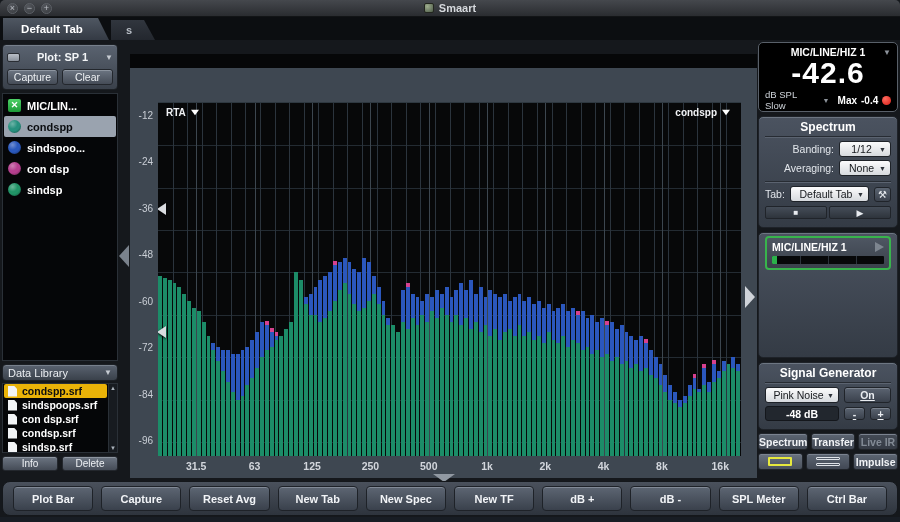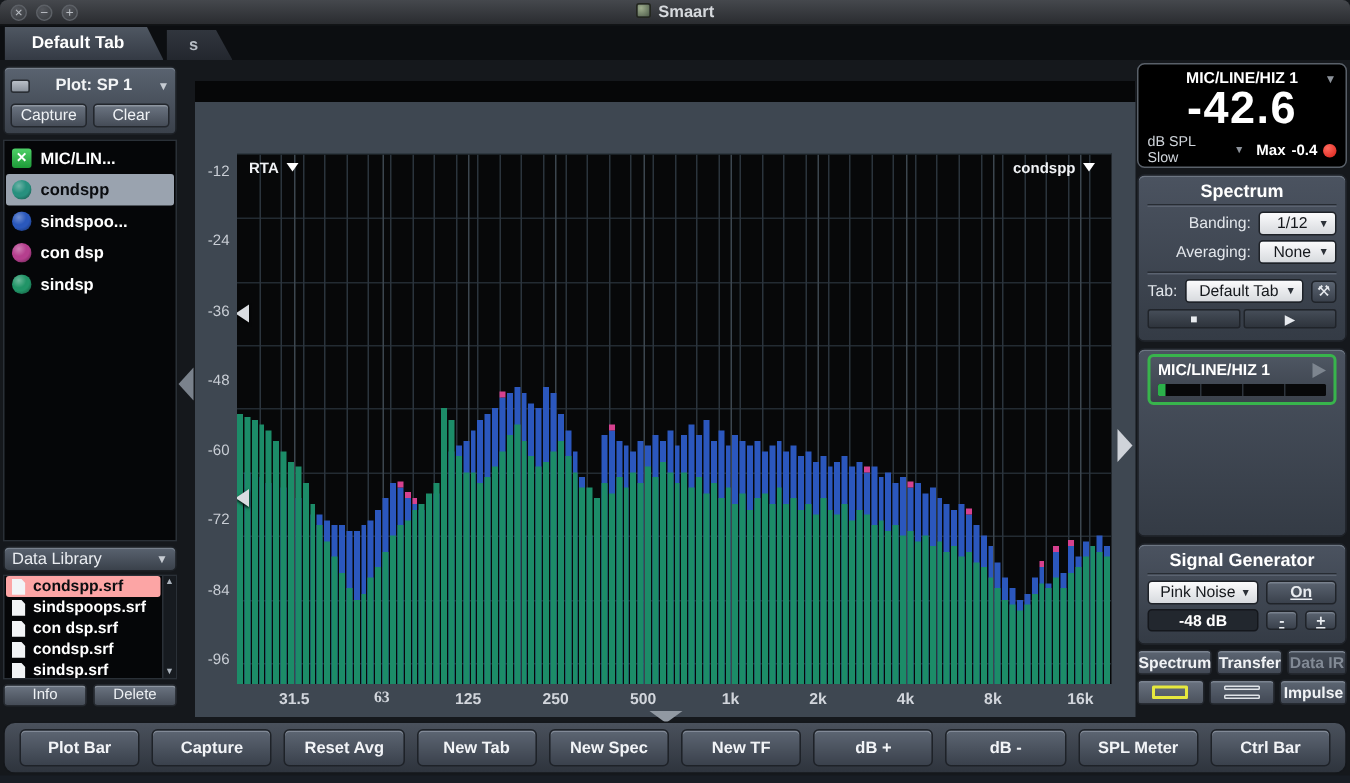--- a/index.html
+++ b/index.html
@@ -47,21 +47,21 @@
     color:#fff; font-size:11px; font-weight:bold; border-radius:2px; }
   .trow.sel { background:#9aa3af; color:#0b0d10; }
   .sphere { width:13px; height:13px; border-radius:50%; flex:0 0 auto; }
   .xicon { width:13px; height:13px; border-radius:2px; background:linear-gradient(#4ed167,#1d9a38);
     color:#fff; font-size:9px; font-weight:bold; text-align:center; line-height:13px; flex:0 0 auto; }
   .dl-header { margin-top:3px; height:17px; display:flex; align-items:center; padding:0 5px; }
   .dl-title { flex:1; color:#eaedf1; font-size:11px; }
   .dl-list { margin-top:2px; background:#050608; border:1px solid #2a3037; height:70px; position:relative; overflow:hidden; }
   .frow { height:14px; display:flex; align-items:center; gap:5px; padding-left:4px; margin:0 10px 0 1px;
     color:#fff; font-size:10.5px; font-weight:bold; border-radius:2px; }
-  .frow.sel { background:#fca5a5; color:#0b0d10; }
+  .frow.sel { background:#eab308; color:#0b0d10; }
   .ficon { width:9px; height:11px; background:#f2f4f6; flex:0 0 aupx;
     clip-path:polygon(0 0, 65% 0, 100% 30%, 100% 100%, 0 100%); flex:0 0 auto;}
   .dl-scroll { position:absolute; right:0; top:0; bottom:0; width:9px; background:#171b20; border-left:1px solid #2a3037;
     display:flex; flex-direction:column; justify-content:space-between; align-items:center; color:#aab2bb; font-size:6px; padding:1px 0;}
 
   
   .chart { position:absolute; left:130px; top:14px; width:627px; height:424px; background:#3e4751; }
   .chart-topstrip { position:absolute; left:0; top:0; right:0; height:14px; background:#060708; }
   .plot { position:absolute; left:28px; right:16px; top:14px; bottom:22px; background:#070809;
     border-top:1px solid #2e3840; overflow:hidden;margin-top:34px; }
@@ -813,21 +813,21 @@
             <div class="band">
               <div class="seg" style="height: 26%; background: rgb(43, 87, 189);"></div>
               <div class="seg" style="height: 24%; background: rgb(28, 140, 104);"></div>
             </div>
           </div>
           <div class="marker" style="top: 30%;"></div>
           <div class="marker" style="top: 65%;"></div>
         </div>
       <div class="xrow" id="xrow">
           <div class="xlab" style="left: 6.55352%;">31.5</div>
-          <div class="xlab" style="left: 16.5535%; font-family: Liberation Serif, serif;">63</div>
+          <div class="xlab" style="left: 16.5535%;">63</div>
           <div class="xlab" style="left: 26.4386%;">125</div>
           <div class="xlab" style="left: 36.4386%;">250</div>
           <div class="xlab" style="left: 46.4386%;">500</div>
           <div class="xlab" style="left: 56.4386%;">1k</div>
           <div class="xlab" style="left: 66.4386%;">2k</div>
           <div class="xlab" style="left: 76.4386%;">4k</div>
           <div class="xlab" style="left: 86.4386%;">8k</div>
           <div class="xlab" style="left: 96.4386%;">16k</div>
         </div>
       <div class="chev-right"></div>
@@ -927,21 +927,21 @@
           <div class="gbtn" style="flex:1;height:13px">+</div>
         </div>
       </div>
 
       <div style="height:3px"></div>
 
       <div class="mode-rows">
         <div class="mode-row">
           <div class="mode-btn">Spectrum</div>
           <div class="mode-btn">Transfer</div>
-          <div class="mode-btn dim">Data IR</div>
+          <div class="mode-btn dim">Live IR</div>
         </div>
         <div class="mode-row">
           <div class="mode-btn viewsel">
               <span class="glyph-rect"></span>
             </div>
           <div class="mode-btn">
               <span class="glyph-bars">
                 <i></i>
                 <i></i>
               </span>

